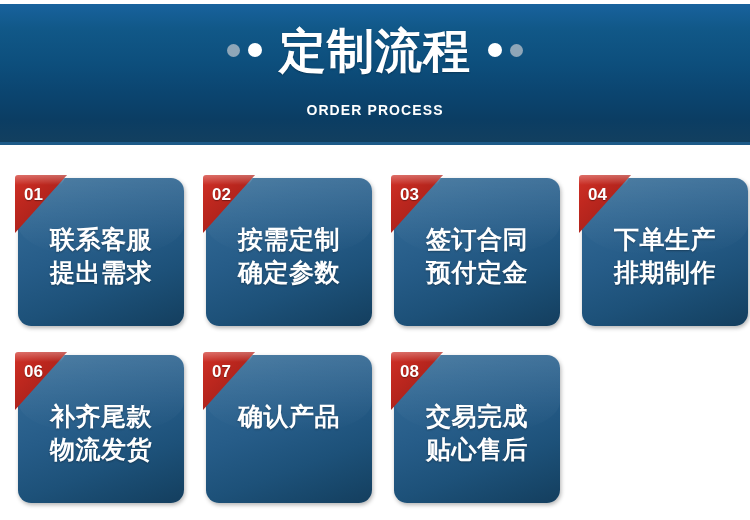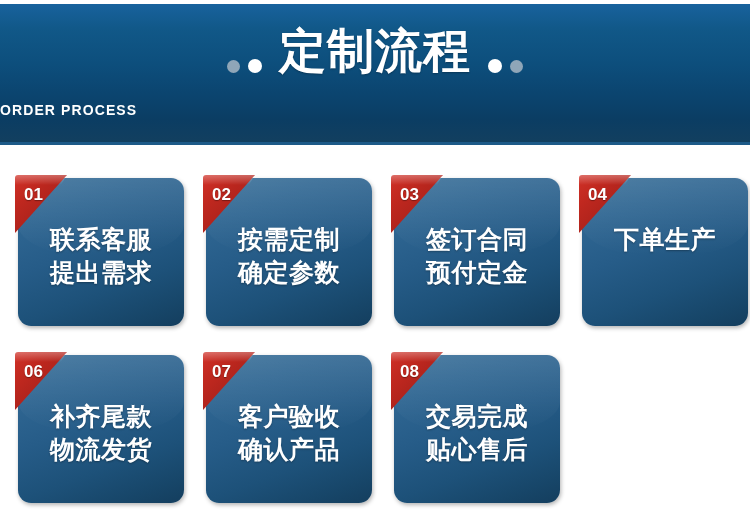--- a/index.html
+++ b/index.html
@@ -44,20 +44,21 @@
     width: 100%;
     height: 100%;
   }
 
   .title-row {
     position: absolute;
     left: 0;
     top: 22px;
     width: 750px;
     display: flex;
+    align-items: center;
     justify-content: center;
     gap: 9px;
   }
   .dot {
     border-radius: 50%;
     flex: 0 0 auto;
   }
   .dot-gray {
     width: 13px;
     height: 13px;
@@ -83,20 +84,21 @@
     line-height: 1.05;
     white-space: nowrap;
     padding: 0 8px;
     text-shadow: 0 1px 2px rgba(0,0,0,0.28);
   }
   .sub-title {
     position: absolute;
     left: 0;
     top: 98px;
     width: 750px;
+    text-align: center;
     font-size: 14px;
     font-weight: bold;
     color: #ffffff;
     letter-spacing: 1.1px;
     font-family: "Liberation Sans", sans-serif;
   }
 
   
   .grid {
     position: absolute;
@@ -271,20 +273,21 @@
 
     <div class="card">
       <div class="card-gloss"></div>
       <div class="ribbon">
         <div class="ribbon-fold"></div>
         <div class="ribbon-hi"></div>
       </div>
       <div class="ribbon-num">04</div>
       <div class="card-text">
         <span class="card-line">下单生产</span>
+        <span class="card-line">排期制作</span>
       </div>
     </div>
 
 
     <div class="card">
       <div class="card-gloss"></div>
       <div class="ribbon">
         <div class="ribbon-fold"></div>
         <div class="ribbon-hi"></div>
       </div>
@@ -296,21 +299,20 @@
     </div>
 
     <div class="card">
       <div class="card-gloss"></div>
       <div class="ribbon">
         <div class="ribbon-fold"></div>
         <div class="ribbon-hi"></div>
       </div>
       <div class="ribbon-num">07</div>
       <div class="card-text">
-        <span class="card-line">客户验收</span>
         <span class="card-line">确认产品</span>
       </div>
     </div>
 
     <div class="card">
       <div class="card-gloss"></div>
       <div class="ribbon">
         <div class="ribbon-fold"></div>
         <div class="ribbon-hi"></div>
       </div>

